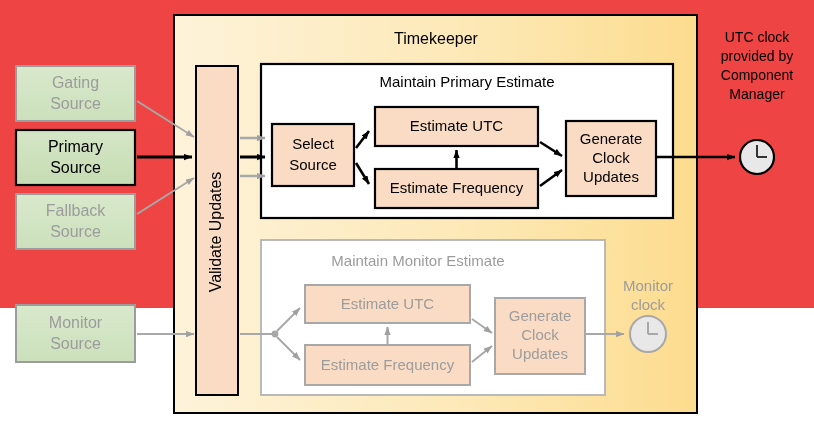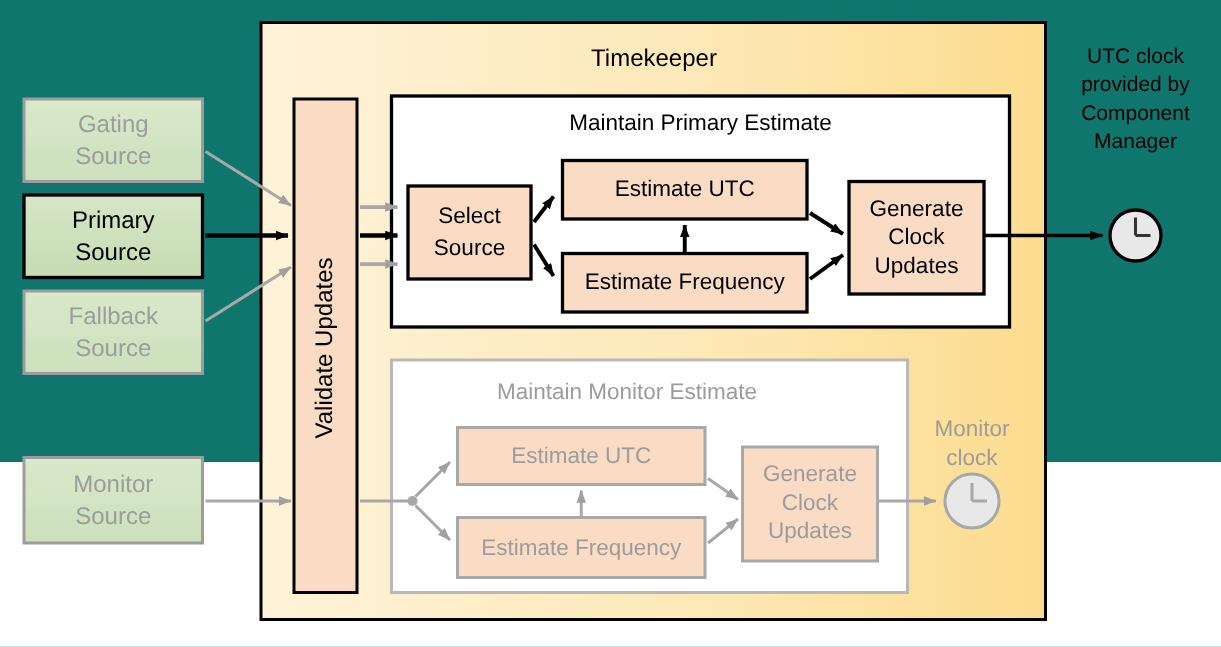--- a/index.html
+++ b/index.html
@@ -10,21 +10,21 @@
   body {
     width: 814px;
     height: 431px;
     font-family: "Liberation Sans", sans-serif;
     overflow: hidden;
   }
   #stage {
     position: relative;
     width: 814px;
     height: 308px;
-    background: #0f766e;
+    background: #ef4444;
   }
   svg#diagram {
     position: absolute;
     left: 0;
     top: 0;
     width: 814px;
     height: 431px;
   }
   text {
     font-family: "Liberation Sans", sans-serif;

